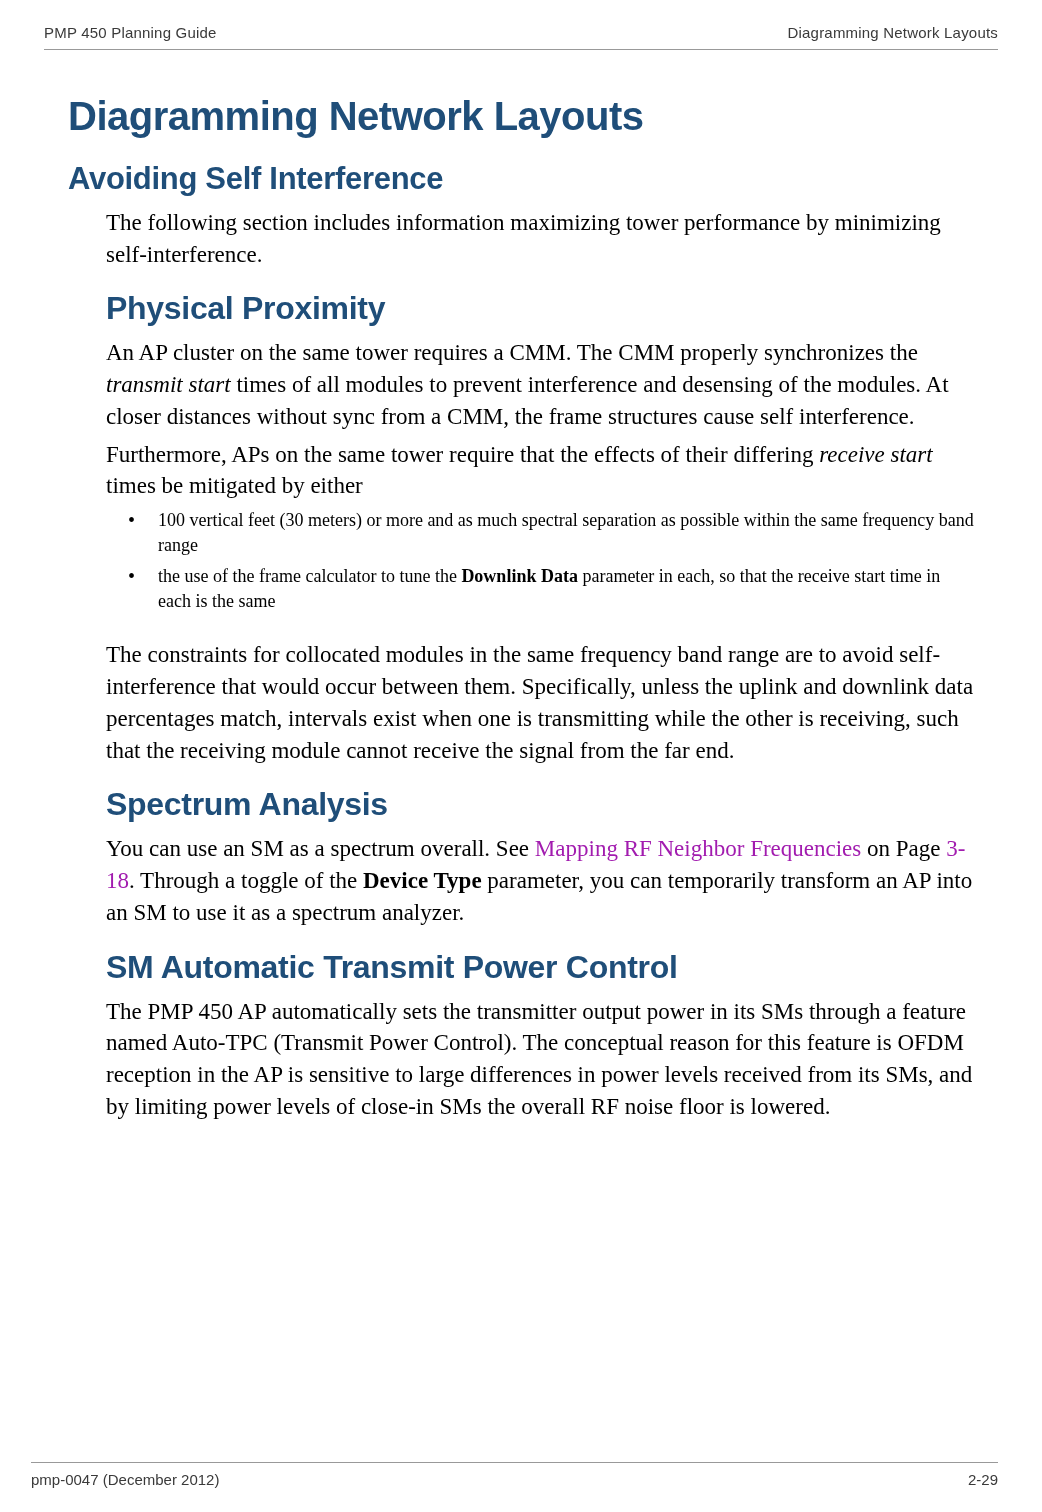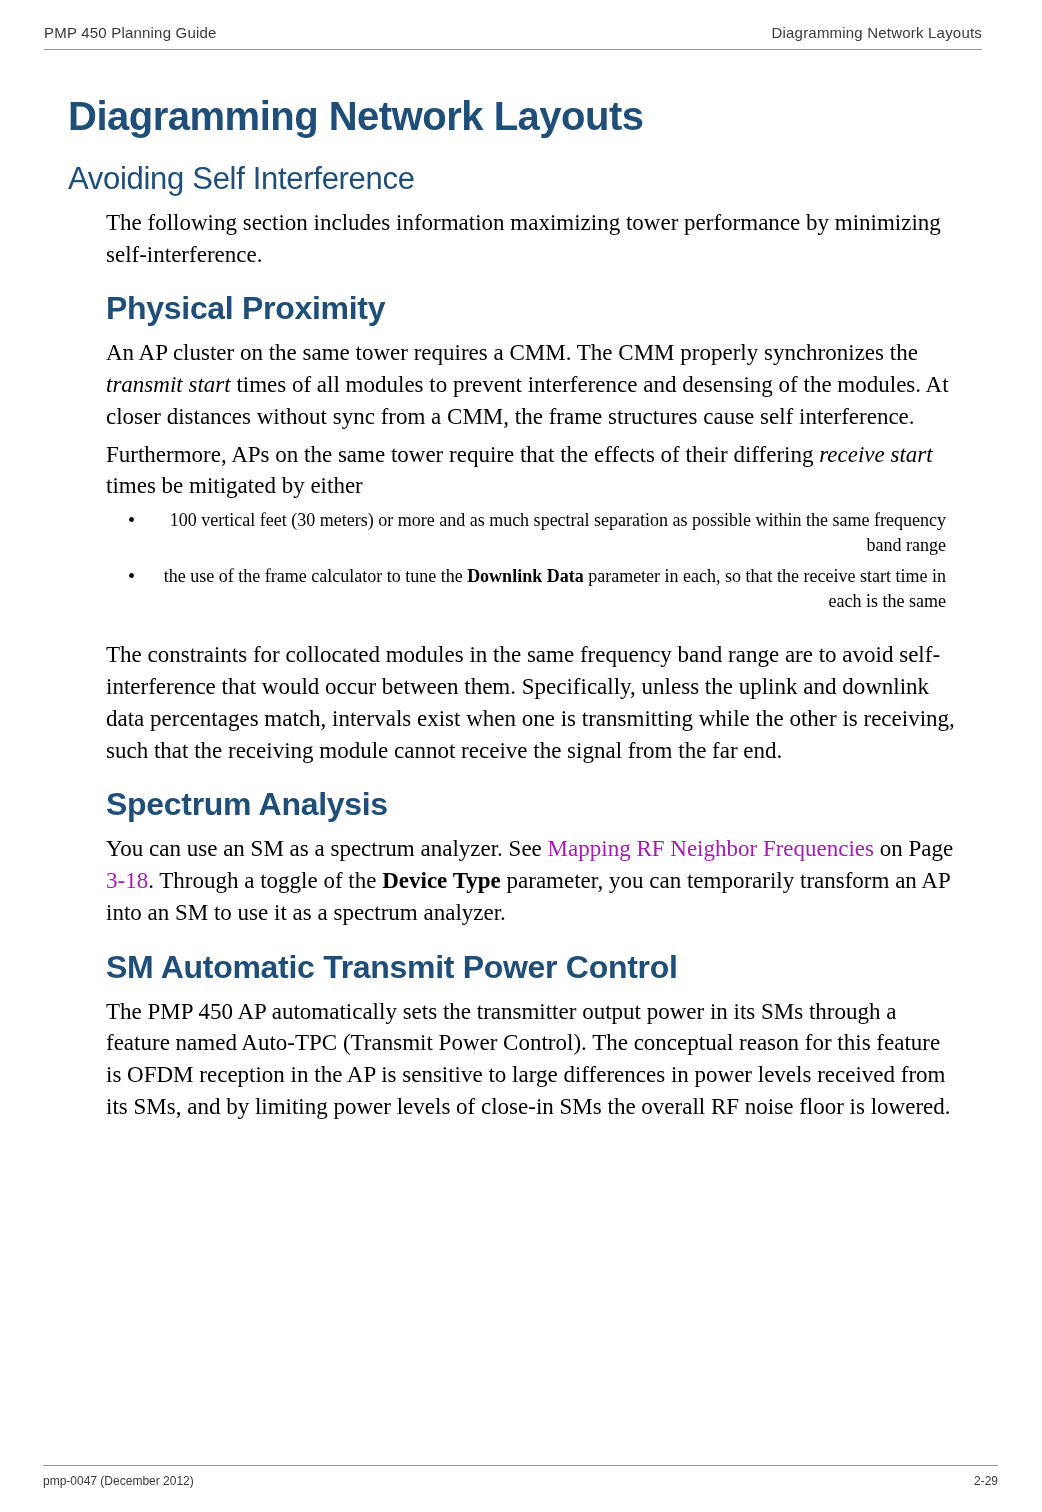--- a/index.html
+++ b/index.html
@@ -5,21 +5,21 @@
     * { margin: 0; padding: 0; box-sizing: border-box; }
     body {
       width: 1042px;
       height: 1512px;
       background: #fff;
       font-family: 'Times New Roman', Times, serif;
       color: #000;
       position: relative;
     }
     .page {
-      padding: 24px 60px 24px 44px;
+      padding: 24px 44px 24px 44px;
     }
     .header {
       display: flex;
       justify-content: space-between;
       font-family: Verdana, Geneva, sans-serif;
       font-size: 15px;
       color: #3a3a3a;
       letter-spacing: 0.2px;
       padding-bottom: 8px;
       border-bottom: 1px solid #999;
@@ -30,21 +30,21 @@
     h1 {
       font-family: Arial, Helvetica, sans-serif;
       font-weight: bold;
       color: #1f4e79;
       font-size: 40px;
       margin-bottom: 22px;
       letter-spacing: -0.5px;
     }
     h2 {
       font-family: Arial, Helvetica, sans-serif;
-      font-weight: normal;
+      font-weight: bold;
       color: #1f4e79;
       font-size: 31px;
       margin-bottom: 10px;
       letter-spacing: -0.3px;
     }
     h3 {
       font-family: Arial, Helvetica, sans-serif;
       font-weight: bold;
       color: #1f4e79;
       font-size: 32px;
@@ -55,22 +55,21 @@
     .body-indent {
       padding-left: 38px;
     }
     p {
       font-size: 23px;
       line-height: 1.38;
       margin-bottom: 6px;
     }
     ul {
       list-style: none;
-      margin: 4px 12px 10px 0;
-      text-align: right;
+      margin: 4px 0 10px 0;
     }
     li {
       font-size: 18px;
       line-height: 1.38;
       padding-left: 52px;
       position: relative;
       margin-bottom: 6px;
     }
     li::before {
       content: "•";
@@ -78,28 +77,28 @@
       left: 22px;
       font-size: 20px;
       top: -1px;
     }
     .italic { font-style: italic; }
     .bold { font-weight: bold; }
     .link { color: #a21caf; }
     .footer {
       position: absolute;
       bottom: 24px;
-      left: 43px;
+      left: 31px;
       right: 44px;
       border-top: 1px solid #999;
       padding-top: 8px;
       display: flex;
       justify-content: space-between;
       font-family: Verdana, Geneva, sans-serif;
-      font-size: 12px;
+      font-size: 15px;
       color: #3a3a3a;
     }
   </style>
 </head>
 <body>
 
 <div class="page">
   <div class="header">
     <span>PMP 450 Planning Guide</span>
     <span>Diagramming Network Layouts</span>
@@ -126,21 +125,21 @@
         <li>100 vertical feet (30 meters) or more and as much spectral separation as possible within the same frequency band range</li>
         <li>
           <span>the use of the frame calculator to tune the </span><span class="bold">Downlink Data</span><span> parameter in each, so that the receive start time in each is the same</span>
         </li>
       </ul>
 
       <p style="margin-top:26px">The constraints for collocated modules in the same frequency band range are to avoid self-interference that would occur between them. Specifically, unless the uplink and downlink data percentages match, intervals exist when one is transmitting while the other is receiving, such that the receiving module cannot receive the signal from the far end.</p>
 
       <h3>Spectrum Analysis</h3>
       <p>
-        <span>You can use an SM as a spectrum analyzer. See </span><span class="link">Mapping RF Neighbor Frequencies</span><span> on Page </span><span class="link">3-18</span><span>. Through a toggle of the </span><span class="bold">Device Type</span><span> parameter, you can temporarily transform an AP into an SM to use it as a spectrum analyzer.</span>
+        <span>You can use an SM as a spectrum overall. See </span><span class="link">Mapping RF Neighbor Frequencies</span><span> on Page </span><span class="link">3-18</span><span>. Through a toggle of the </span><span class="bold">Device Type</span><span> parameter, you can temporarily transform an AP into an SM to use it as a spectrum analyzer.</span>
       </p>
 
       <h3>SM Automatic Transmit Power Control</h3>
       <p>The PMP 450 AP automatically sets the transmitter output power in its SMs through a feature named Auto-TPC (Transmit Power Control). The conceptual reason for this feature is OFDM reception in the AP is sensitive to large differences in power levels received from its SMs, and by limiting power levels of close-in SMs the overall RF noise floor is lowered.</p>
     </div>
   </div>
 
   <div class="footer">
     <span>pmp-0047 (December 2012)</span>
     <span>2-29</span>

